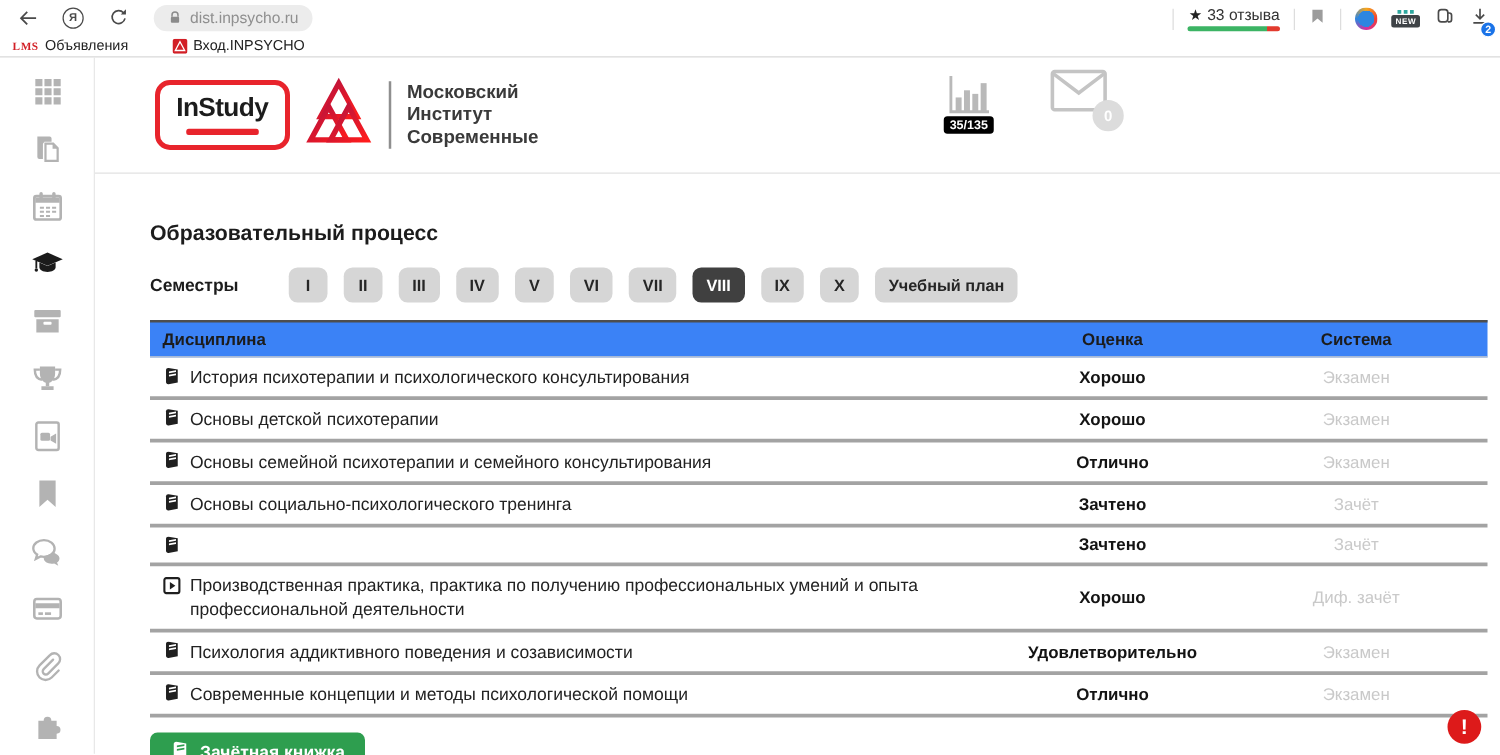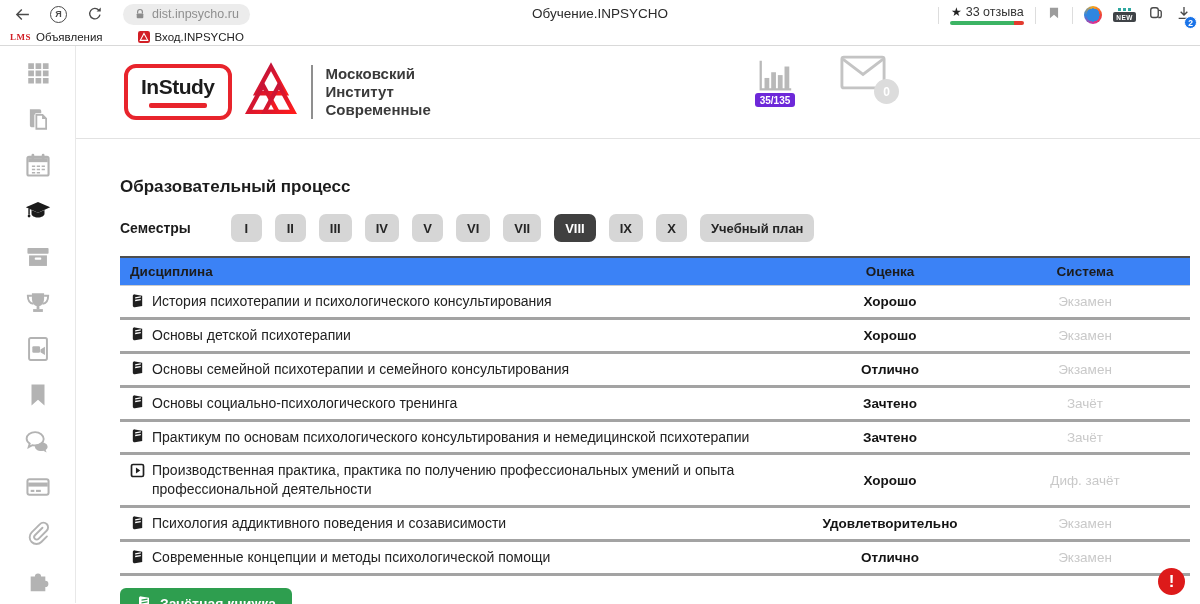--- a/index.html
+++ b/index.html
@@ -52,21 +52,21 @@
 
   
   .mast { height: 93px; border-bottom: 1px solid #e2e2e2; display: flex; align-items: center; padding-left: 48px; position: relative; }
   .instudy { border: 4px solid #e8242c; border-radius: 12px; padding: 7px 13px 8px; cursor:pointer; }
   .instudy-text { font-size: 21px; font-weight: 800; color: #1c1c1c; letter-spacing: -.5px; }
   .instudy-bar { width: 58px; height: 5px; background: #e8242c; border-radius: 2px; margin: 4px auto 0; }
   .valknut { margin-left: 11px; cursor: pointer; }
   .mast-divider { width: 2px; height: 54px; background: #8f8f8f; margin: 0 13px 0 12px; }
   .institute-name { font-size: 15px; font-weight: 700; color: #3a3a3a; line-height: 1.22; }
   .stat-chart { position: absolute; left: 676px; top: 11px; display: flex; flex-direction: column; align-items: center; cursor:pointer; }
-  .stat-badge { background: #6d28d9; color: #fff; font-size: 10px; font-weight: bold; border-radius: 3px;
+  .stat-badge { background: #000000; color: #fff; font-size: 10px; font-weight: bold; border-radius: 3px;
     padding: 1.5px 5px; margin-top: -4px; }
   .stat-mail { position: absolute; left: 764px; top: 9px; cursor:pointer; }
   .mail-badge { position: absolute; right: -13px; bottom: -10px; width: 25px; height: 25px; border-radius: 50%;
     background: #dcdcdc; color: #fff; font-size: 12px; font-weight: bold; display: flex; align-items: center; justify-content: center; }
 
   
   .content { padding-left: 44px; }
   .page-heading { font-size: 17px; font-weight: 700; color: #1c1c1c; margin-top: 38px; }
   .sem-row { display: flex; align-items: center; margin-top: 17px; gap: 13px; }
   .sem-label { font-size: 14px; font-weight: 700; color: #1c1c1c; margin-right: 27px; }
@@ -115,21 +115,20 @@
           <path fill="#4a4a4a" d="M20.6 2.2v6.2h-6.2z"></path>
         </svg>
     </span>
     <span class="addr-pill">
       <svg viewBox="0 0 20 20" width="12" height="12">
           <path fill="none" stroke="#8b8b8b" stroke-width="2" d="M6 9V6.5a4 4 0 0 1 8 0V9"></path>
           <rect x="4.5" y="9" width="11" height="8" rx="1.5" fill="#8b8b8b"></rect>
         </svg>
       <span>dist.inpsycho.ru</span>
     </span>
-    <div class="page-title">Обучение.INPSYCHO</div>
     <div class="chrome-right">
       <span class="vsep"></span>
       <span class="reviews">
         <span class="reviews-line">
             <span class="star">★</span>
             <span>33 отзыва</span>
           </span>
         <span class="reviews-bar"></span>
       </span>
       <span class="vsep"></span>
@@ -403,21 +402,20 @@
               <div class="sys">Зачёт</div>
             </div>
             <div class="t-row">
               <div class="disc">
                 <span class="row-ico">
                   <svg viewBox="0 0 16 16">
                     <path fill="currentColor" d="M3 2.2C3 1 4 .2 5.2.4L13 1.8v10.9l-7.8 1.5C4 14.4 3 13.5 3 12.3z"></path>
                     <path fill="#fff" d="M5.5 3.4l6-1v1.4l-6 1zM5.5 6.2l6-1v1.4l-6 1z"></path>
                   </svg>
                 </span>
-                <span>Практикум по основам психологического консультирования и немедицинской психотерапии</span>
               </div>
               <div class="grade">Зачтено</div>
               <div class="sys">Зачёт</div>
             </div>
             <div class="t-row">
               <div class="disc">
                 <span class="row-ico">
                   <svg viewBox="0 0 16 16">
                     <rect x="1.6" y="1.6" width="12.8" height="12.8" rx="1.6" fill="none" stroke="currentColor" stroke-width="1.8"></rect>
                     <path fill="currentColor" d="M6.3 4.8L11 8l-4.7 3.2z"></path>

